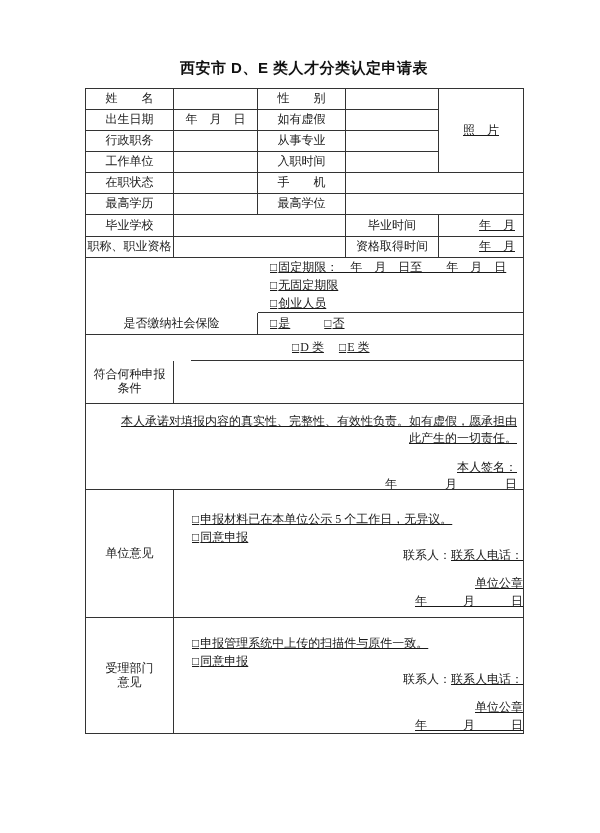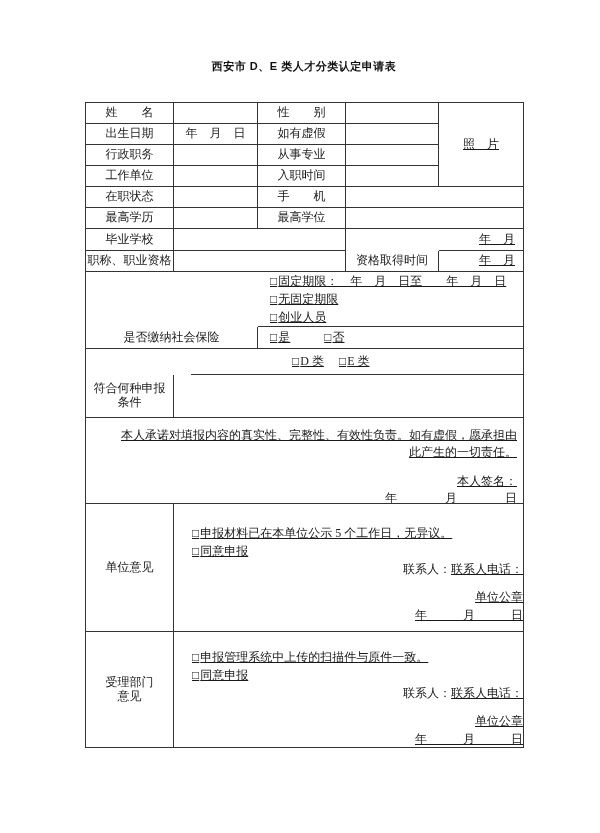--- a/index.html
+++ b/index.html
@@ -5,24 +5,24 @@
   html,body{margin:0;padding:0;}
   body{
     width:600px;height:833px;background:#ffffff;
     font-family:"Liberation Serif","DejaVu Serif",serif;
     color:#1a1a1a;
   }
   .page{position:relative;width:600px;height:833px;background:#ffffff;overflow:hidden;}
   .title{
     position:absolute;left:84px;top:59px;width:440px;
     text-align:center;font-family:"Liberation Sans","DejaVu Sans",sans-serif;
-    font-weight:bold;font-size:11px;letter-spacing:0.5px;color:#111;
+    font-weight:bold;font-size:15px;letter-spacing:0.5px;color:#111;
   }
   .form-table{
-    position:absolute;left:85px;top:102px;
+    position:absolute;left:85px;top:88px;
     display:grid;width:max-content;
     grid-template-columns:88px 17px 67px 88px 93px 84px;
     grid-template-rows:21px 21px 21px 21px 21px 21px 22px 21px 55px 22px 26px 43px 86px 128px 115px;
     border:1.5px solid #333;
     font-size:12px;
   }
   .c{
     border-right:1px solid #333;border-bottom:1px solid #333;
     display:flex;align-items:center;justify-content:center;
     white-space:nowrap;overflow:hidden;box-sizing:border-box;
@@ -83,20 +83,21 @@
     <div class="c" style="grid-area:5/4/6/5">手　　机</div>
     <div class="c nr" style="grid-area:5/5/6/7"></div>
 
     <div class="c" style="grid-area:6/1/7/2">最高学历</div>
     <div class="c" style="grid-area:6/2/7/4"></div>
     <div class="c" style="grid-area:6/4/7/5">最高学位</div>
     <div class="c nr" style="grid-area:6/5/7/7"></div>
 
     <div class="c" style="grid-area:7/1/8/2">毕业学校</div>
     <div class="c" style="grid-area:7/2/8/5"></div>
+    <div class="c" style="grid-area:7/5/8/6">毕业时间</div>
     <div class="c nr rt" style="grid-area:7/6/8/7">年　月</div>
 
     <div class="c" style="grid-area:8/1/9/2">职称、职业资格</div>
     <div class="c" style="grid-area:8/2/9/5"></div>
     <div class="c" style="grid-area:8/5/9/6">资格取得时间</div>
     <div class="c nr rt" style="grid-area:8/6/9/7">年　月</div>
 
     <div class="c nr col opts" style="grid-area:9/4/10/7">
       <div class="opt">
         <span class="cb">□</span>

